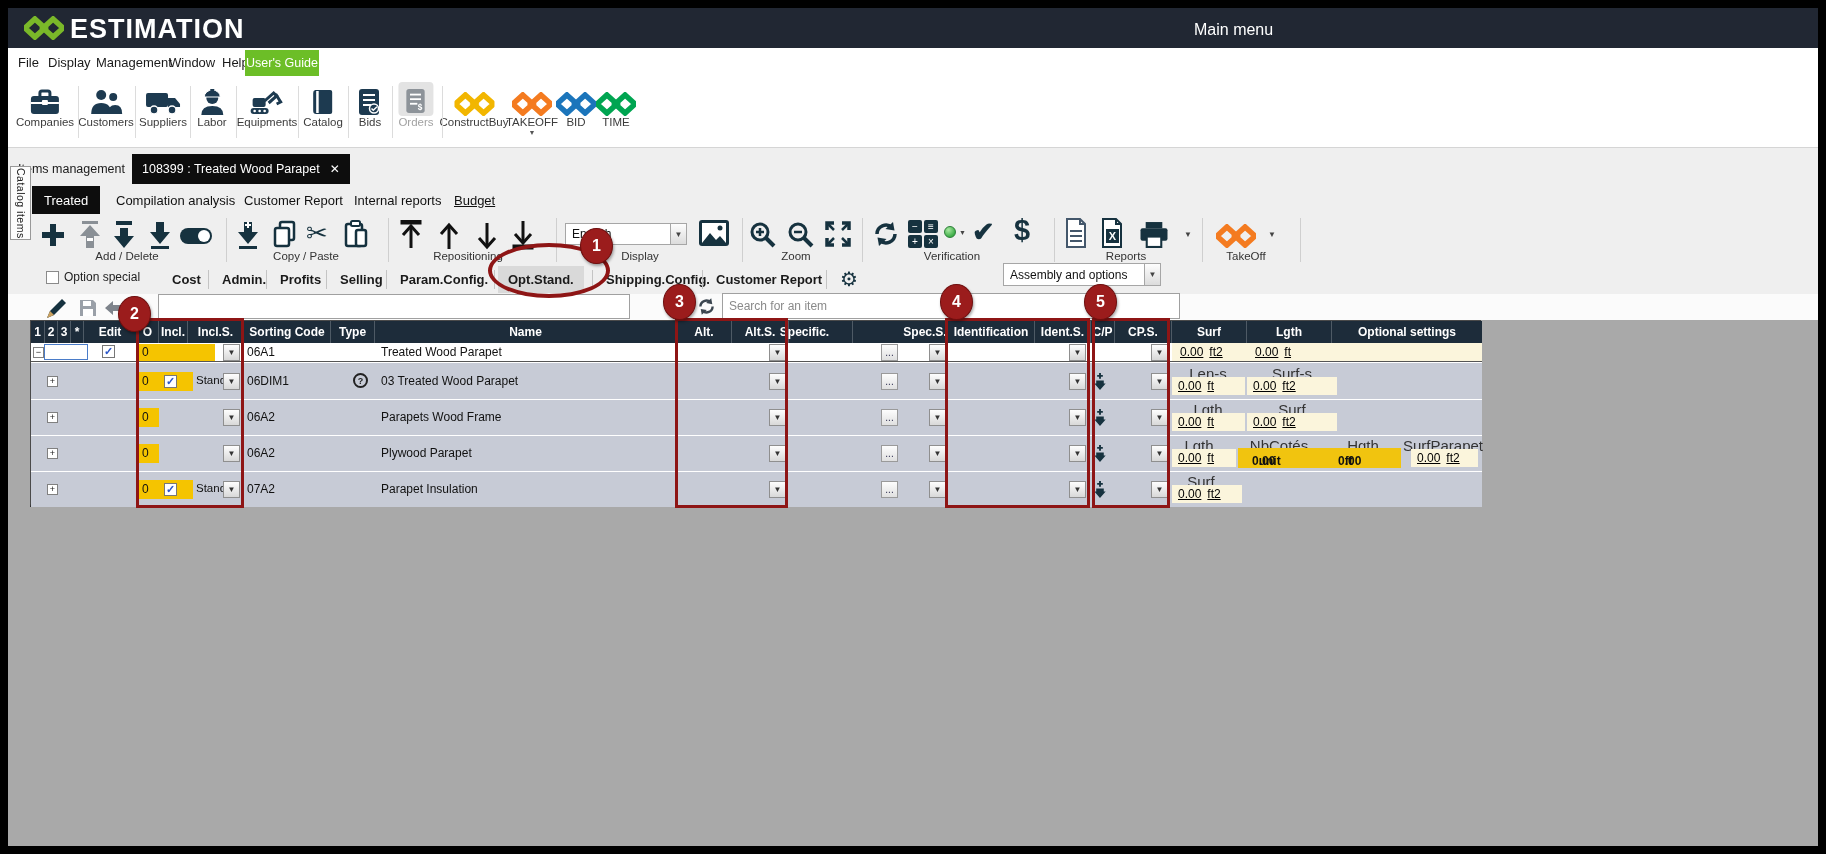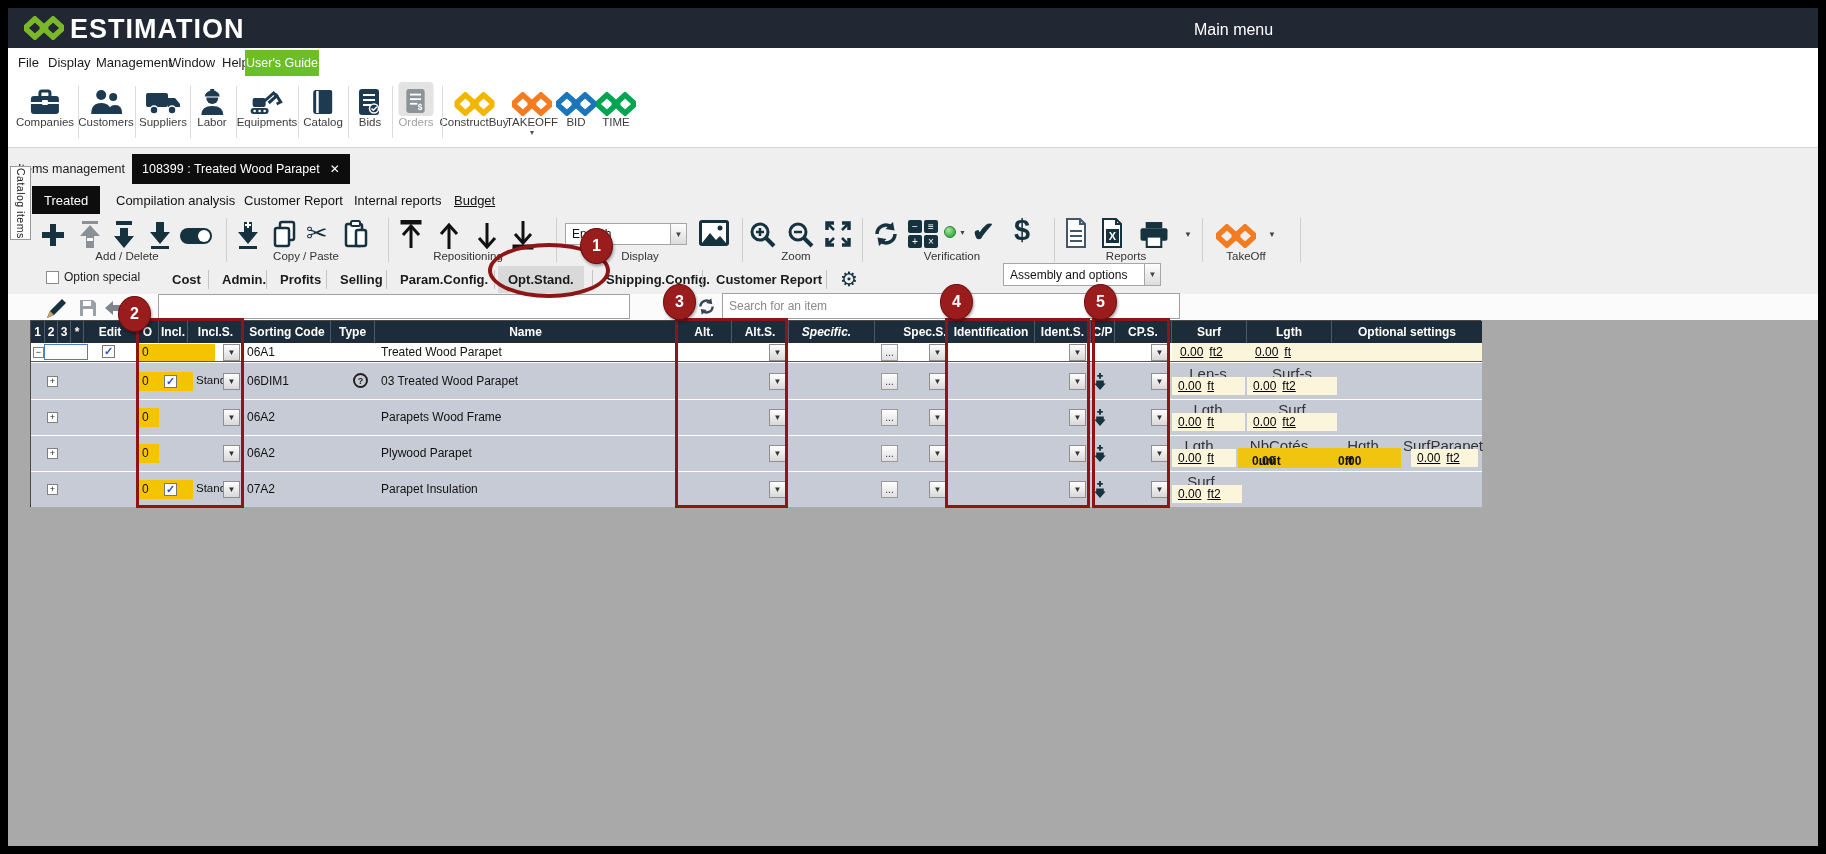--- a/index.html
+++ b/index.html
@@ -525,21 +525,21 @@
       <div class="h" style="left:40px; width:13px;">*</div>
       <div class="h" style="left:53px; width:53px;">Edit</div>
       <div class="h" style="left:106px; width:22px;">O</div>
       <div class="h" style="left:128px; width:29px;">Incl.</div>
       <div class="h" style="left:157px; width:56px;">Incl.S.</div>
       <div class="h" style="left:213px; width:87px;">Sorting Code</div>
       <div class="h" style="left:300px; width:44px;">Type</div>
       <div class="h" style="left:344px; width:302px;">Name</div>
       <div class="h" style="left:646px; width:55px;">Alt.</div>
       <div class="h" style="left:701px; width:57px;">Alt.S.</div>
-      <div class="h" style="left:748px; width:96px;font-style:italic;">Specific.</div>
+      <div class="h" style="left:726px; width:96px;">Specific.</div>
       <div class="h" style="left:872px; width:45px;">Spec.S.</div>
       <div class="h" style="left:917px; width:87px;">Identification</div>
       <div class="h" style="left:1004px; width:56px;">Ident.S.</div>
       <div class="h" style="left:1060px; width:24px;">C/P</div>
       <div class="h" style="left:1084px; width:57px;">CP.S.</div>
       <div class="h" style="left:1141px; width:75px;">Surf</div>
       <div class="h" style="left:1216px; width:85px;">Lgth</div>
       <div class="h" style="left:1301px; width:150px; border-right:none;">Optional settings</div>
     </div>
 

